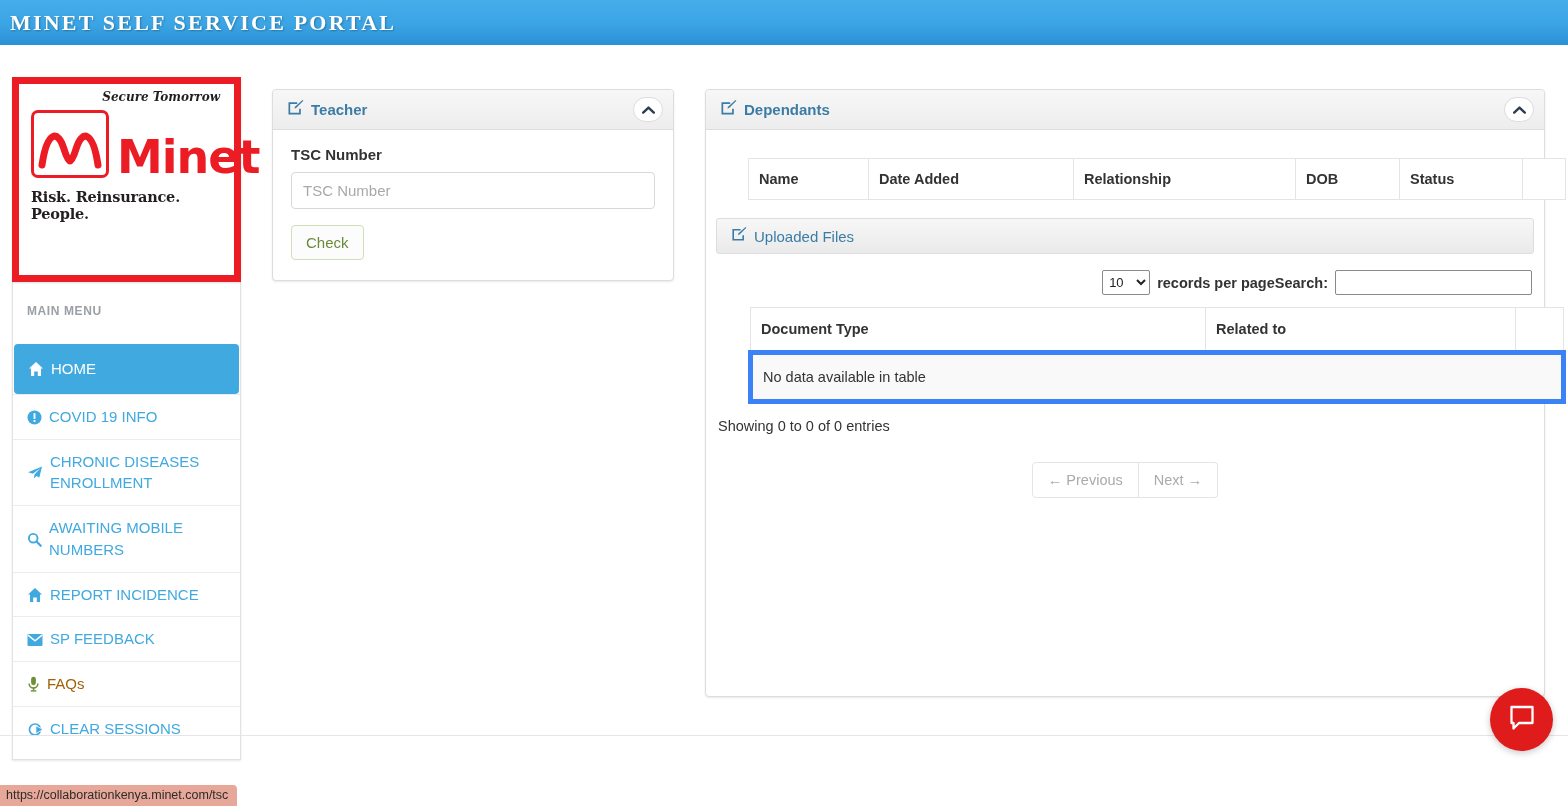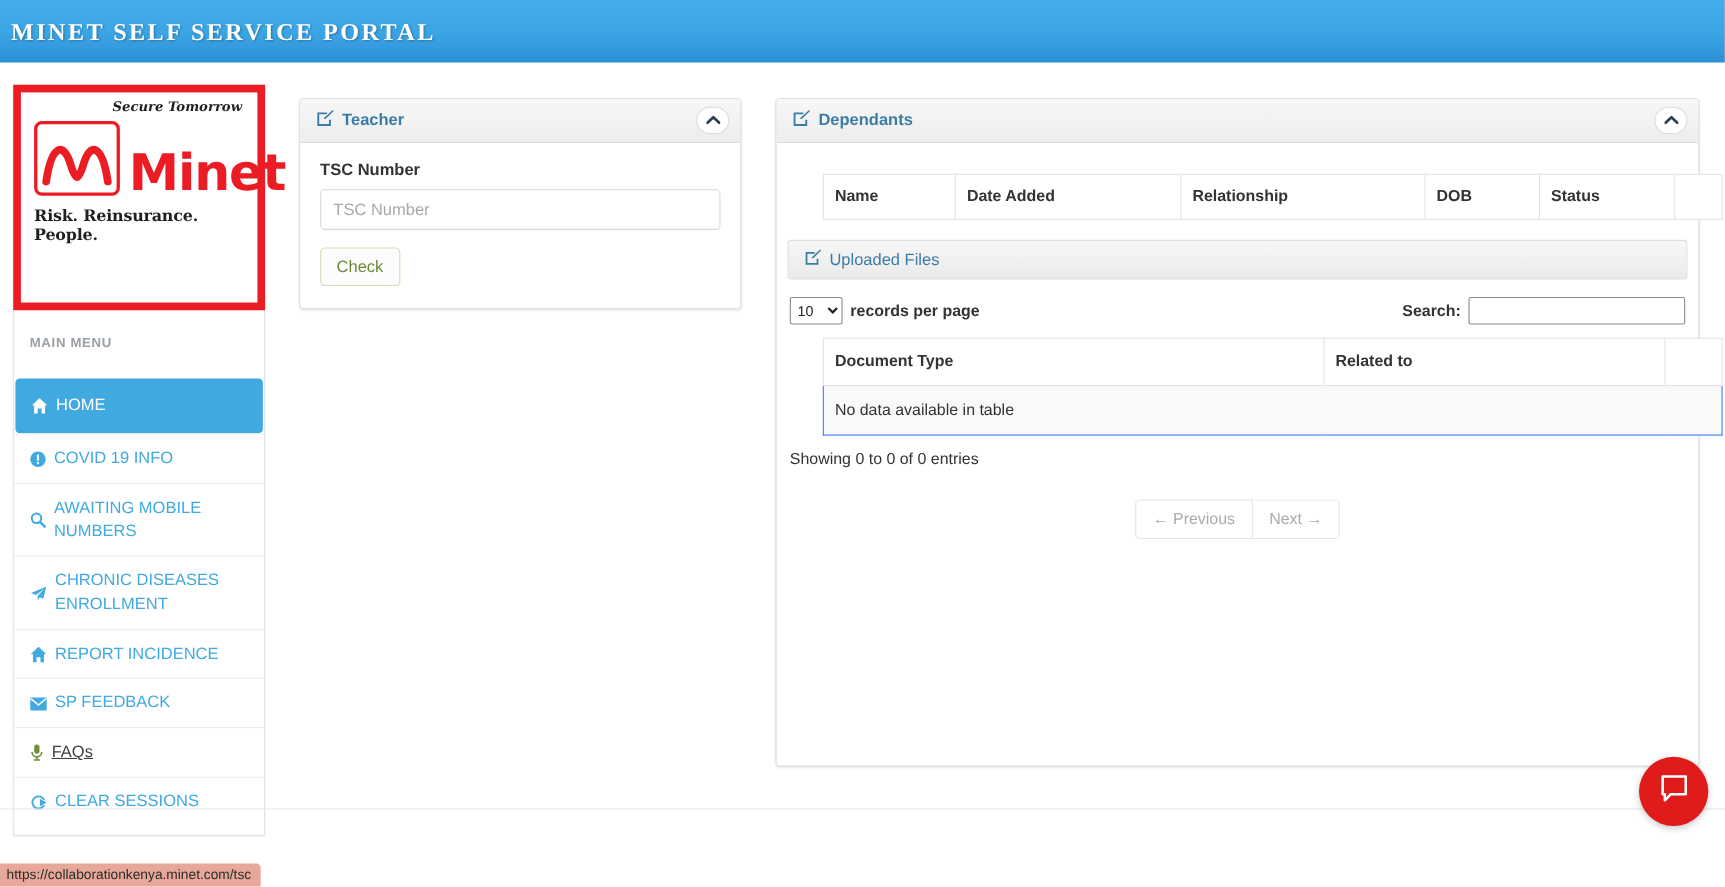--- a/index.html
+++ b/index.html
@@ -7,21 +7,21 @@
     margin: 0; padding: 0;
     width: 1568px; height: 806px;
     overflow: hidden;
     background: #ffffff;
     font-family: "Liberation Sans", sans-serif;
   }
 
   
   .topbar {
     position: absolute; left: 0; top: 0;
-    width: 1568px; height: 57px;
+    width: 1568px; height: 45px;
     background: linear-gradient(to bottom, #45adea 0%, #3ba4e4 55%, #2b90d6 100%);
     display: flex; align-items: center;
   }
   .topbar-title {
     margin-left: 10px;
     font-family: "Liberation Serif", serif;
     font-size: 22px;
     font-weight: bold;
     letter-spacing: 2.2px;
     color: #ffffff;
@@ -115,21 +115,21 @@
   }
   .menu-item:first-of-type { border-top: none; }
   .menu-item.active {
     background: #3fa9e0;
     color: #ffffff;
     border-radius: 4px;
     margin: 0 1px;
     border-top: none;
     padding-top: 14px; padding-bottom: 14px;
   }
-  .menu-item.faq { color: #404040; text-decoration: underline; }
+  .menu-item.faq { color: #a16207; }
   .menu-icon { flex: 0 0 auto; margin-top: 1px; line-height: 0; }
   .menu-label { display: block; }
 
   
   .panel {
     position: absolute;
     background: #ffffff;
     border: 1px solid #dddddd;
     border-radius: 4px;
     box-shadow: 0 1px 2px rgba(0,0,0,.09);
@@ -213,21 +213,21 @@
     background: linear-gradient(to bottom, #f7f7f7 0%, #eaeaea 100%);
     border: 1px solid #dddddd;
     border-radius: 3px;
     display: flex; align-items: center;
     padding-left: 14px;
   }
   .sub-title {
     font-size: 15px; font-weight: normal; color: #3b7ca6; margin-left: 7px;
   }
   .dt-controls {
-    display: flex; align-items: center; justify-content: space-between;
+    display: flex; align-items: center; justify-content: flex-end;
     padding: 16px 2px 12px 2px;
   }
   .dt-length { display: flex; align-items: center; gap: 7px; font-size: 14.5px; color: #333; font-weight: bold; }
   .dt-select {
     height: 25px;
     font-size: 13px;
     border: 1px solid #8a8a8a;
     border-radius: 2px;
     background: #ffffff;
     font-family: "Liberation Sans", sans-serif;
@@ -252,21 +252,21 @@
     padding: 13px 10px;
     border: 1px solid #e4e4e4;
     background: #ffffff;
   }
   .files-table td.empty {
     text-align: left;
     font-size: 14.5px;
     color: #333333;
     padding: 14px 10px;
     background: #f9f9f9;
-    border: 1px solid #3b82f6;
+    border: 5px solid #3b82f6;
   }
   .dt-info {
     padding: 14px 2px 0 2px;
     font-size: 14.5px;
     color: #333333;
   }
   .dt-paging {
     display: flex; justify-content: center;
     padding: 28px 0 26px 0;
   }
@@ -355,35 +355,35 @@
               <circle cx="8" cy="8" r="7.5" fill="#3fa9e0"></circle>
               <rect x="7" y="3.4" width="2" height="6" fill="#ffffff"></rect>
               <rect x="7" y="10.7" width="2" height="2" fill="#ffffff"></rect>
             </svg>
         </span>
         <span class="menu-label">COVID 19 INFO</span>
       </div>
 
       <div class="menu-item">
         <span class="menu-icon">
+          <svg width="16" height="15" viewBox="0 0 16 16">
+              <path d="M15.5 1.5 L0.7 7.6 L5.6 9.4 L13.7 3.4 L7.2 10.5 L7.2 14.5 L9.4 11.6 L12.6 13.2 Z" fill="#3fa9e0"></path>
+            </svg>
+        </span>
+        <span class="menu-label">CHRONIC DISEASES ENROLLMENT</span>
+      </div>
+
+      <div class="menu-item">
+        <span class="menu-icon">
           <svg width="15" height="15" viewBox="0 0 16 16">
               <circle cx="6.6" cy="6.6" r="4.6" fill="none" stroke="#3fa9e0" stroke-width="2"></circle>
               <line x1="10.2" y1="10.2" x2="14.6" y2="14.6" stroke="#3fa9e0" stroke-width="2.4" stroke-linecap="round"></line>
             </svg>
         </span>
         <span class="menu-label">AWAITING MOBILE NUMBERS</span>
-      </div>
-
-      <div class="menu-item">
-        <span class="menu-icon">
-          <svg width="16" height="15" viewBox="0 0 16 16">
-              <path d="M15.5 1.5 L0.7 7.6 L5.6 9.4 L13.7 3.4 L7.2 10.5 L7.2 14.5 L9.4 11.6 L12.6 13.2 Z" fill="#3fa9e0"></path>
-            </svg>
-        </span>
-        <span class="menu-label">CHRONIC DISEASES ENROLLMENT</span>
       </div>
 
       <div class="menu-item">
         <span class="menu-icon">
           <svg width="16" height="16" viewBox="0 0 16 16">
               <path d="M8 1 L15 7.5 H13 V15 H9.8 V10.4 H6.2 V15 H3 V7.5 H1 Z" fill="#3fa9e0"></path>
             </svg>
         </span>
         <span class="menu-label">REPORT INCIDENCE</span>
       </div>

